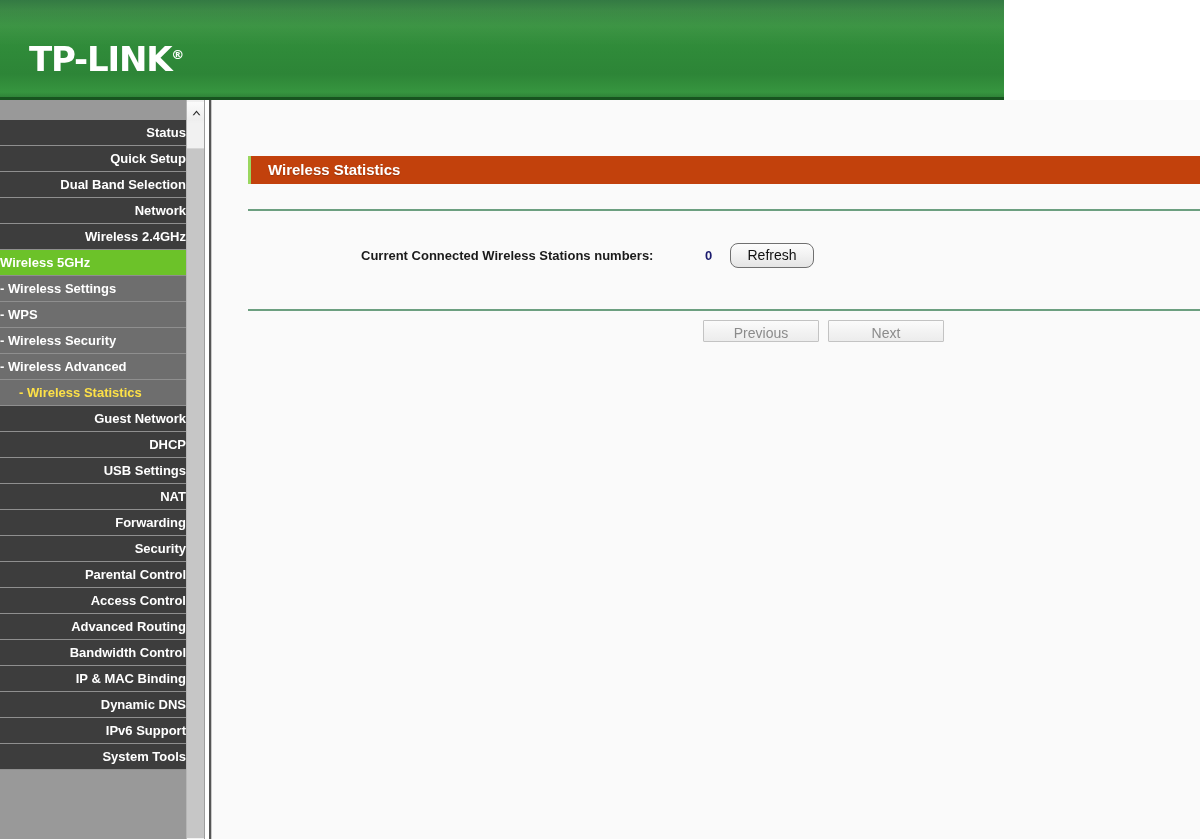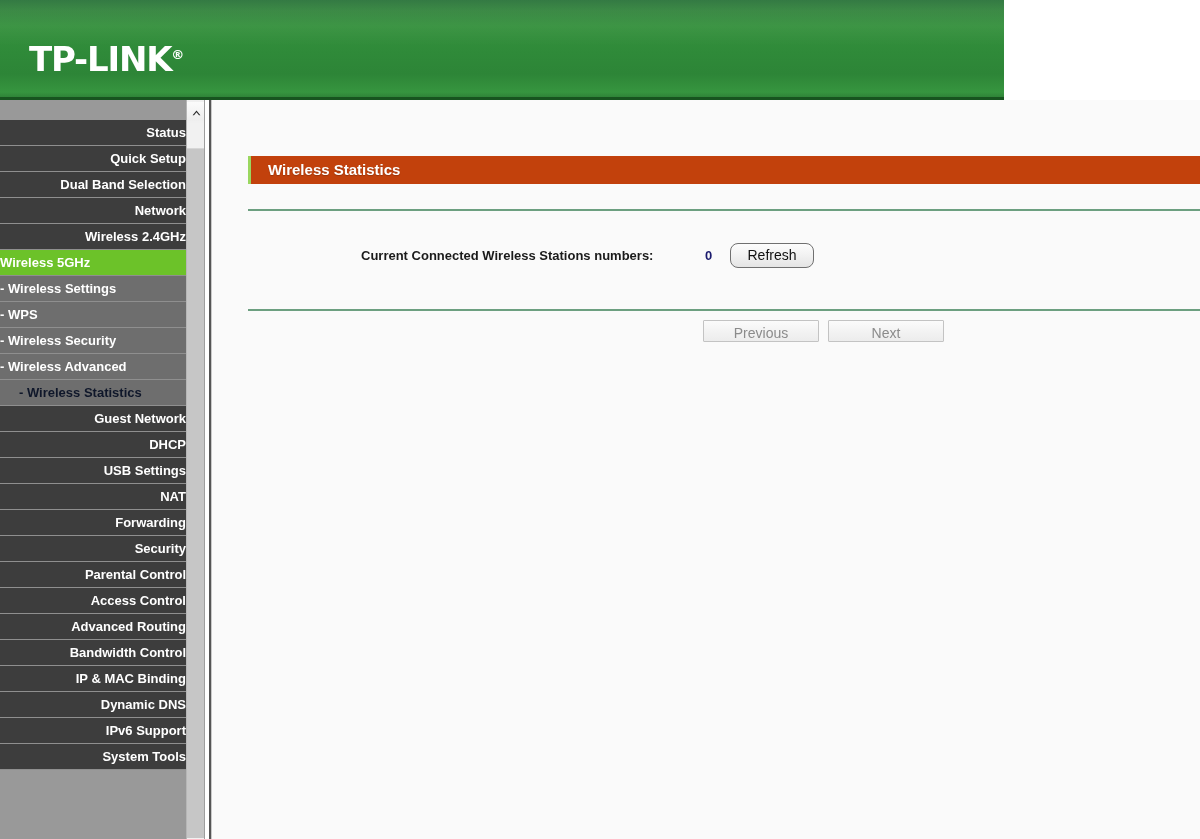--- a/index.html
+++ b/index.html
@@ -129,21 +129,21 @@
   }
   .menu-item.sub {
     background: #6e6e6e;
   }
   .menu-item.active-top {
     background: #6cc229;
     color: #ffffff;
   }
   .menu-item.active-sub {
     background: #6e6e6e;
-    color: #0f172a;
+    color: #fde047;
     padding-left: 19px;
   }
 
   
   .scrollbar {
     position: absolute;
     left: 186px;
     top: 0;
     width: 19px;
     height: 739px;

